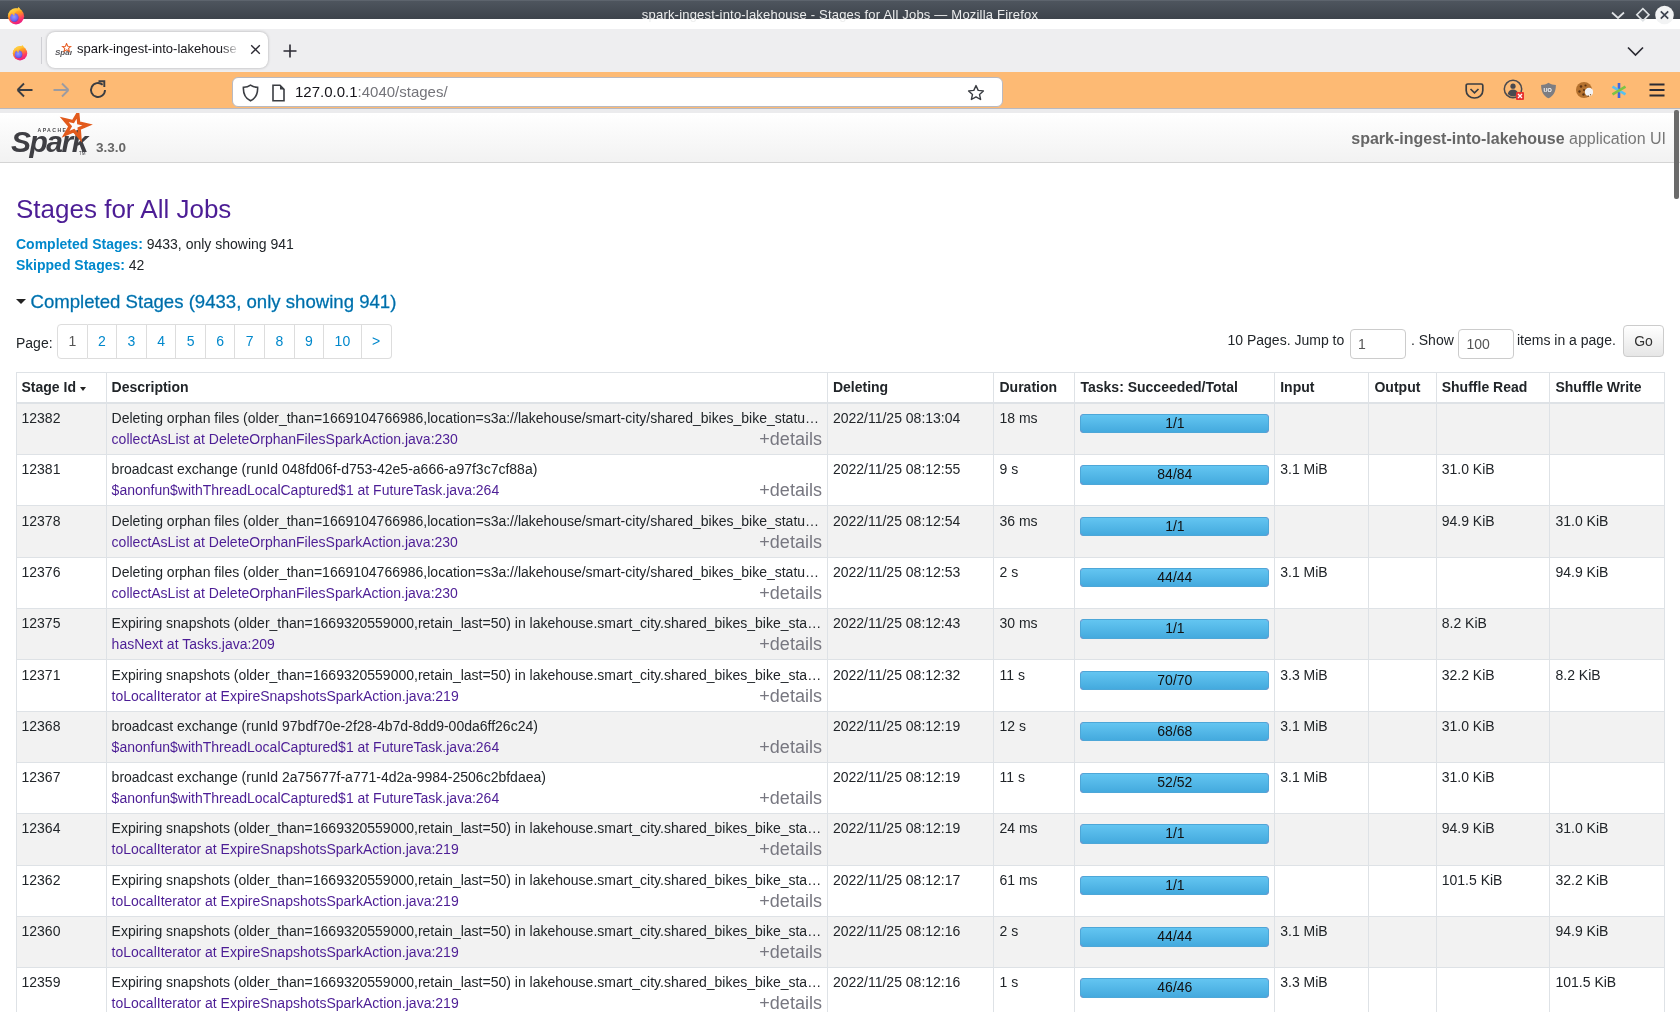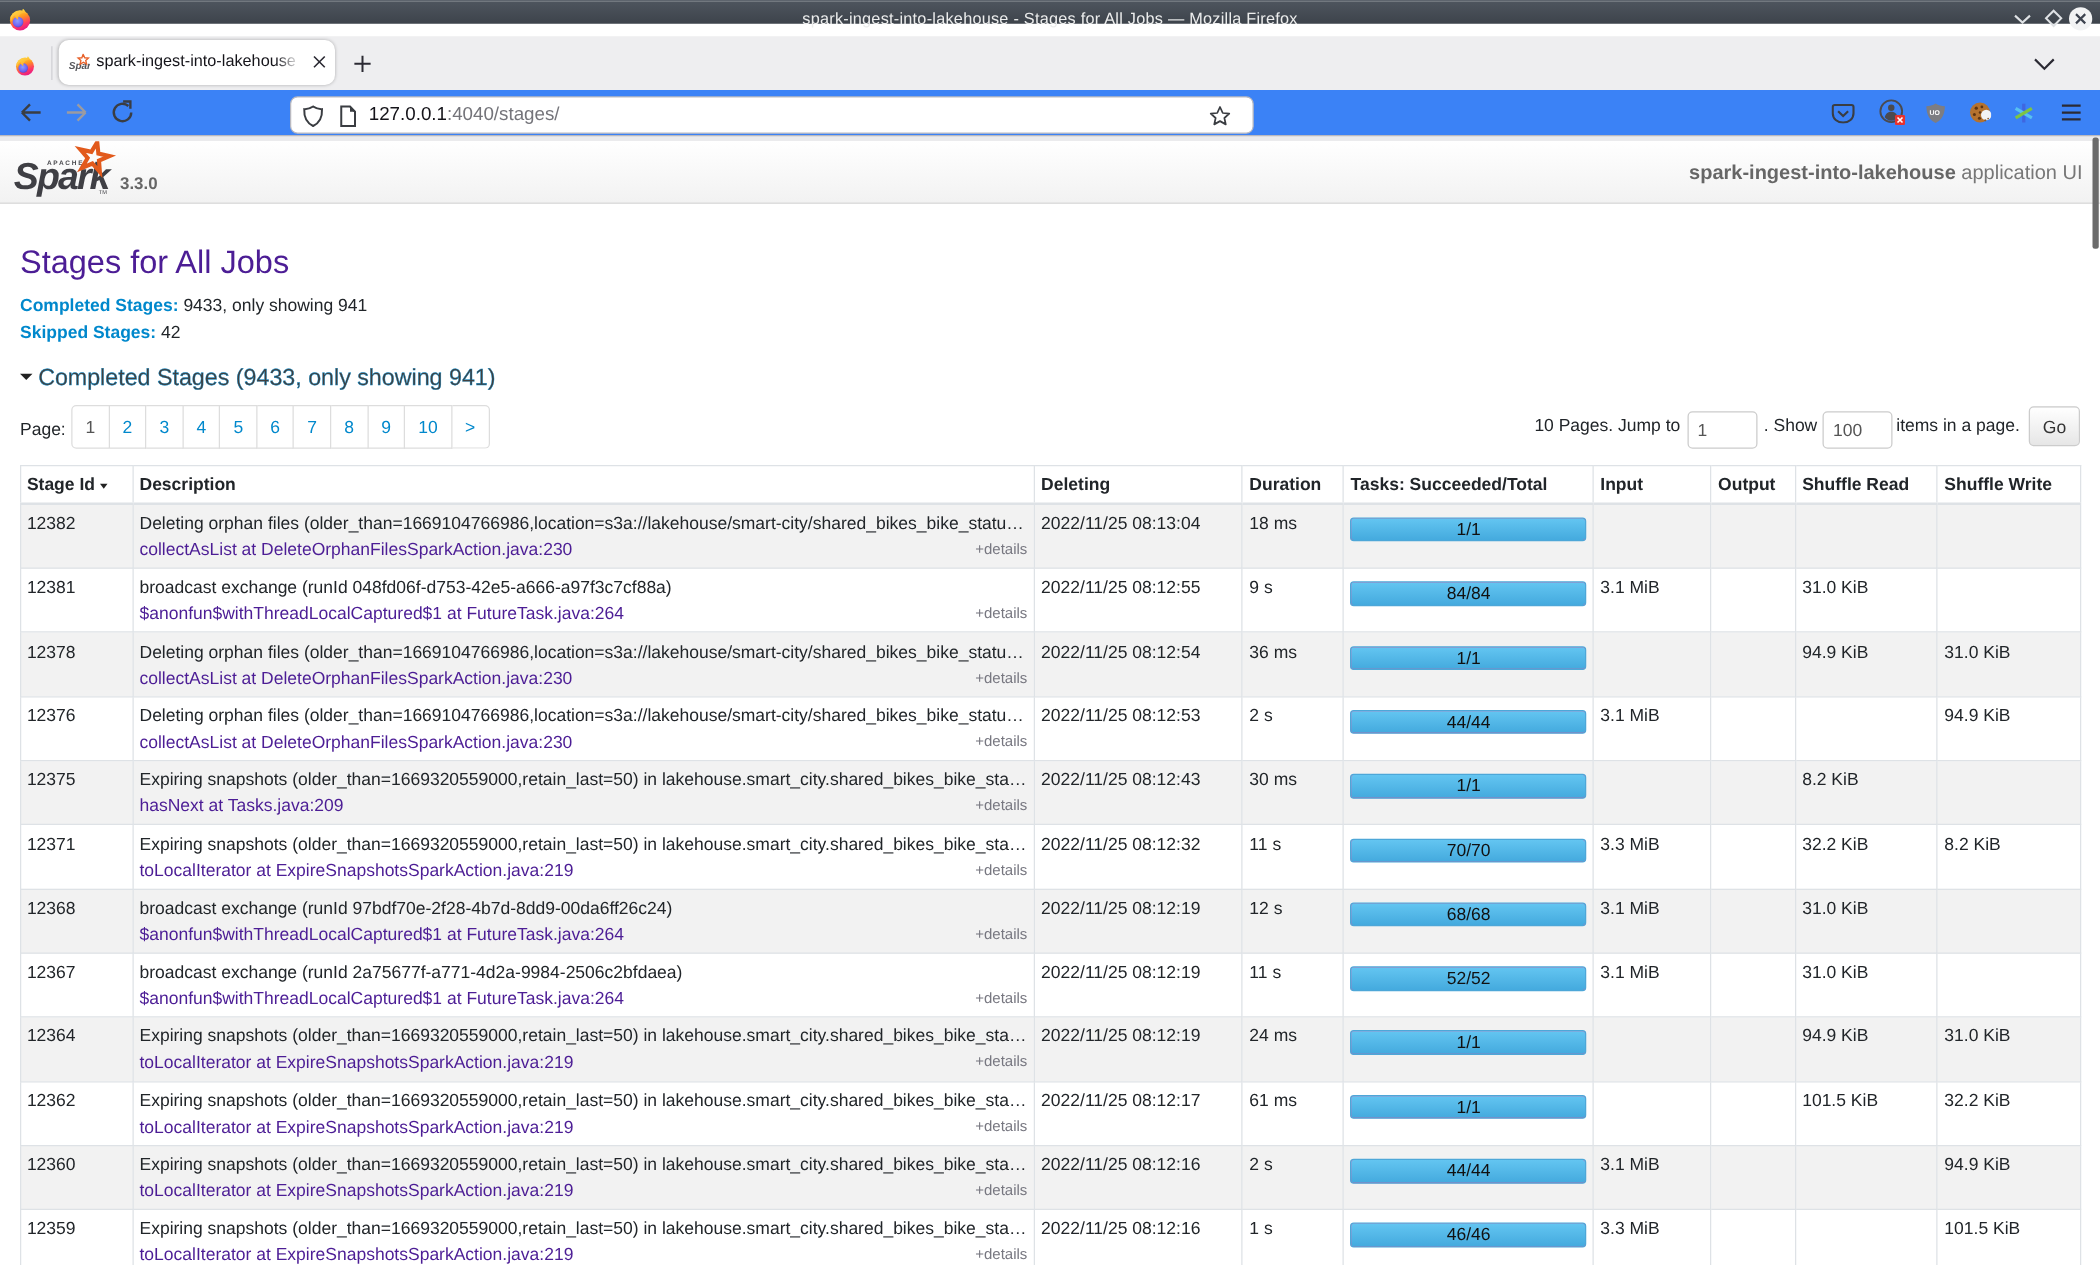--- a/index.html
+++ b/index.html
@@ -15,21 +15,21 @@
   line-height:27px; font-size:13px; letter-spacing:0.2px; color:#eceded; }
 .winbtns { position:absolute; right:0; top:0; }
 .tabbar { position:absolute; left:0; top:29px; width:1680px; height:43px; background:#eeeef0; }
 .tabsep { position:absolute; left:41px; top:8px; width:1px; height:27px; background:#cfcfd4; }
 .tab { position:absolute; left:47px; top:2.5px; width:221px; height:36px; background:#fff;
   border-radius:8px; box-shadow:0 0 3px rgba(0,0,0,.28); }
 .tab .tlabel { position:absolute; left:30px; top:9.5px; font-size:13px; color:#15141a; width:163px;
   overflow:hidden; white-space:nowrap;
   -webkit-mask-image:linear-gradient(90deg,#000 88%,transparent); }
 .tab .tclose { position:absolute; right:6px; top:13px; }
-.urlrow { position:absolute; left:0; top:72px; width:1680px; height:36px; background:#3b82f6; }
+.urlrow { position:absolute; left:0; top:72px; width:1680px; height:36px; background:#fdba74; }
 .urlbox { position:absolute; left:232px; top:5px; width:771px; height:30px; background:#fff;
   border:1px solid #b9b9c0; border-radius:6px; }
 .urltext { position:absolute; left:62px; top:5px; font-size:15px; color:#15141a; }
 .urltext .gray { color:#74747a; }
 .chromestrip { position:absolute; left:0; top:108px; width:1680px; height:4.5px; background:#ebebed;
   border-top:1px solid #b9b9c0; }
 .cicon { position:absolute; }
 
 .page { position:absolute; left:0; top:112.5px; width:1680px; height:899.5px; background:#fff; }
 .navbar { position:relative; width:1680px; height:50px;
@@ -39,21 +39,21 @@
   font-size:16px; color:#777; text-decoration:none; }
 .navbar .navitems a.active { background:#e5e5e5; color:#555;
   box-shadow:inset 0 3px 8px rgba(0,0,0,.125); }
 .sparklogo { position:absolute; left:11px; top:0; width:130px; height:49px; }
 .appname { position:absolute; right:14px; top:3px; line-height:46px; font-size:16px; color:#777; }
 .appname b { color:#666; }
 .content { position:absolute; left:15.5px; top:50px; width:1648.7px; }
 h3.title { font-size:26px; font-weight:normal; color:#4c1d95; margin:31px 0 10px 0.5px; line-height:30px; }
 ul.unstyled { list-style:none; margin:0 0 0 0.5px; padding:0; line-height:21.5px; }
 ul.unstyled a { color:#0088cc; text-decoration:none; }
-h4.collapse { font-size:18.6px; font-weight:normal; -webkit-text-stroke:0.3px #0088cc; color:#404040; margin:13.5px 0 0 0; line-height:24px; }
+h4.collapse { font-size:18.6px; font-weight:normal; -webkit-text-stroke:0.3px #0088cc; color:#0369a1; margin:13.5px 0 0 0; line-height:24px; }
 .arrow-open { display:inline-block; width:0; height:0; border-left:5.25px solid transparent;
   border-right:5.25px solid transparent; border-top:5.3px solid #222; margin-right:5px;
   vertical-align:middle; margin-bottom:3px; }
 
 .pagerow { position:relative; height:44.65px; margin-top:8px; }
 .pagelabel { position:absolute; left:0.5px; top:13px; }
 .pagination { position:absolute; left:41.5px; top:2px; display:flex; background:#fff; }
 .pagination a { display:block; padding:8px 10.4px; line-height:16.5px; font-size:14px; color:#0088cc;
   text-decoration:none; border:1px solid #ddd; border-left:none; }
 .pagination a.first { border-left:1px solid #ddd; border-radius:4px 0 0 4px; color:#555; }
@@ -66,21 +66,21 @@
 
 table.stages { border-collapse:collapse; table-layout:fixed; width:1648.7px; margin-top:5px; }
 table.stages th, table.stages td { border:1px solid #dee2e6; padding:4.17px 5px; vertical-align:top;
   line-height:21px; font-size:14px; }
 table.stages th { border-bottom:2px solid #dee2e6; text-align:left; font-weight:bold;
   padding-top:4.7px; padding-bottom:3.5px; }
 table.stages tbody tr:nth-child(odd) { background:#f2f2f2; }
 td .desc { white-space:nowrap; overflow:hidden; text-overflow:ellipsis; max-width:710px; }
 td .l2 { position:relative; }
 td .l2 a { color:#4c1d95; text-decoration:none; }
-td .l2 .det { position:absolute; right:0; bottom:0; font-size:12px; color:#777780; }
+td .l2 .det { position:absolute; right:0; bottom:0; font-size:18px; color:#777780; }
 .sortarr { display:inline-block; width:0; height:0; border-left:3.8px solid transparent;
   border-right:3.8px solid transparent; border-top:4.8px solid #222; margin-bottom:1px; }
 .progress { height:19.5px; background:#ec4899; border:1px solid #4da7d8; border-radius:3px;
   position:relative; margin-top:6px; }
 .pbar { position:absolute; left:0; top:0; bottom:0; width:100%; border-radius:2px;
   background:linear-gradient(#63c5f1,#44aade); }
 .ptext { position:absolute; left:0; right:0; top:0; text-align:center; line-height:17.5px; color:#111; }
 .scrollthumb { position:absolute; right:1.5px; top:110px; width:4.5px; height:89px;
   background:#6b6b6b; border-radius:2px; }
 </style>

